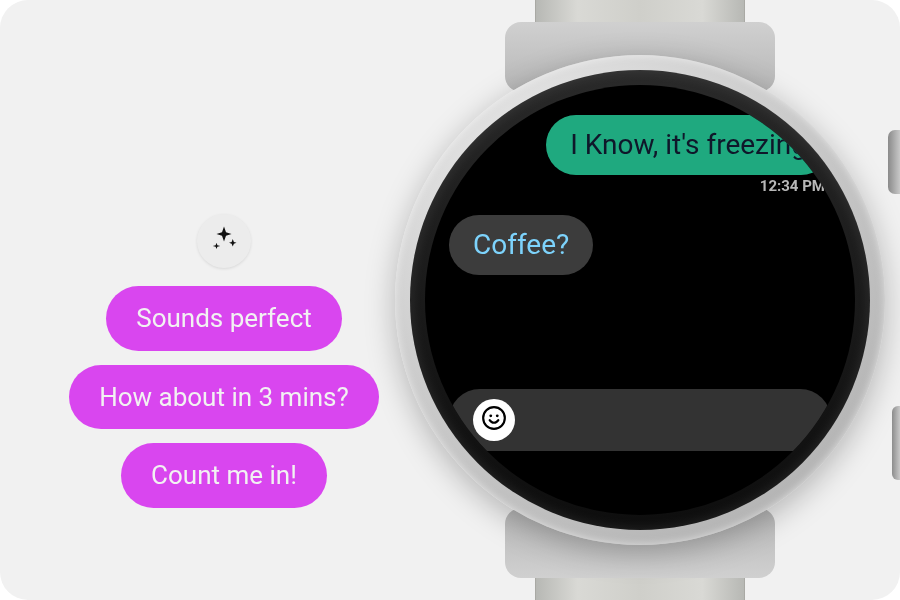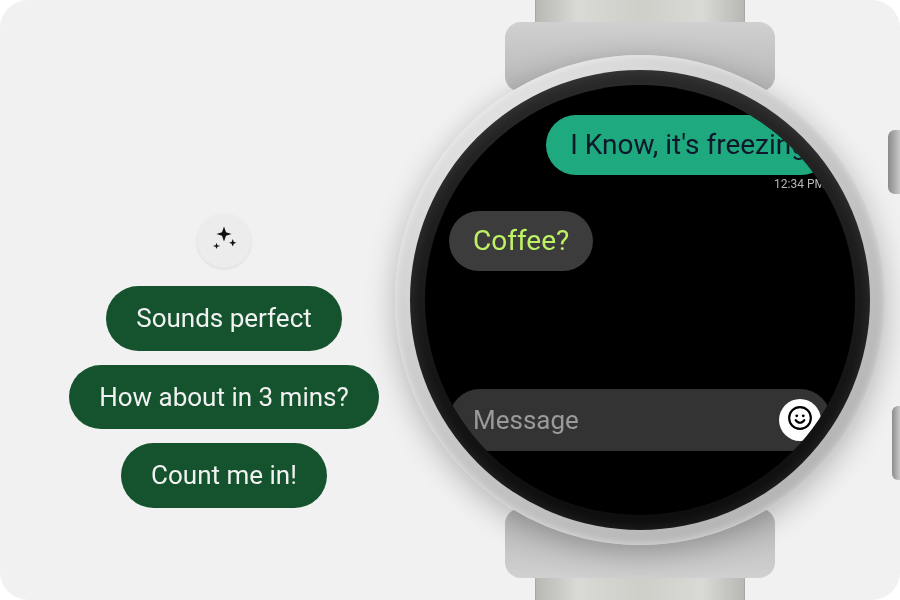--- a/index.html
+++ b/index.html
@@ -113,26 +113,27 @@
     padding: 14px 24px;
     border-radius: 999px;
     font-size: 28px;
     line-height: 1.15;
     white-space: nowrap;
   }
   .row { width: 100%; margin-bottom: 4px; }
   .row.right { text-align: right; }
   .row.left { text-align: left; }
   .msg.sent { background: #1fa97f; color: #0f172a; }
-  .msg.recv { background: #3c3c3c; color: #bef264; }
+  .msg.recv { background: #3c3c3c; color: #7dd3fc; }
   .time {
-    font-size: 12px;
+    font-size: 15px;
     color: #b7b7b7;
     margin: 2px 6px 20px 6px;
     display: block;
+    font-weight: bold;
   }
   .row.right .time { text-align: right; }
   .row.left .time { text-align: left; }
 
   .compose {
     position: absolute;
     left: 24px; right: 24px;
     bottom: 64px;
     height: 62px;
     background: #333333;
@@ -169,21 +170,21 @@
   .ai-badge {
     width: 54px; height: 54px;
     border-radius: 50%;
     background: #ececec;
     display: flex; align-items: center; justify-content: center;
     margin-bottom: 4px;
     box-shadow: 0 1px 3px rgba(0,0,0,0.1);
   }
   .ai-badge svg { width: 30px; height: 30px; }
   .chip {
-    background: #14532d;
+    background: #d946ef;
     color: #f2f2f2;
     font-size: 26px;
     line-height: 1.25;
     padding: 16px 30px;
     border-radius: 999px;
     text-align: center;
     max-width: 100%;
   }
 </style>
 </head>
@@ -223,21 +224,20 @@
               <span class="time">12:34 PM</span>
             </div>
 
             <div class="row left">
               <span class="msg recv">Coffee?</span>
             </div>
 
           </div>
 
           <div class="compose">
-            <span class="compose-ph">Message</span>
             <span class="emoji-btn">
               <span>
                 <svg viewBox="0 0 24 24" fill="none" stroke="#000" stroke-width="2" stroke-linecap="round">
                   <circle cx="12" cy="12" r="10" fill="#fff" stroke="#000"></circle>
                   <circle cx="9" cy="10" r="1.3" fill="#000" stroke="none"></circle>
                   <circle cx="15" cy="10" r="1.3" fill="#000" stroke="none"></circle>
                   <path d="M8 14c1 1.6 2.4 2.4 4 2.4s3-.8 4-2.4"></path>
                 </svg>
               </span>
             </span>

